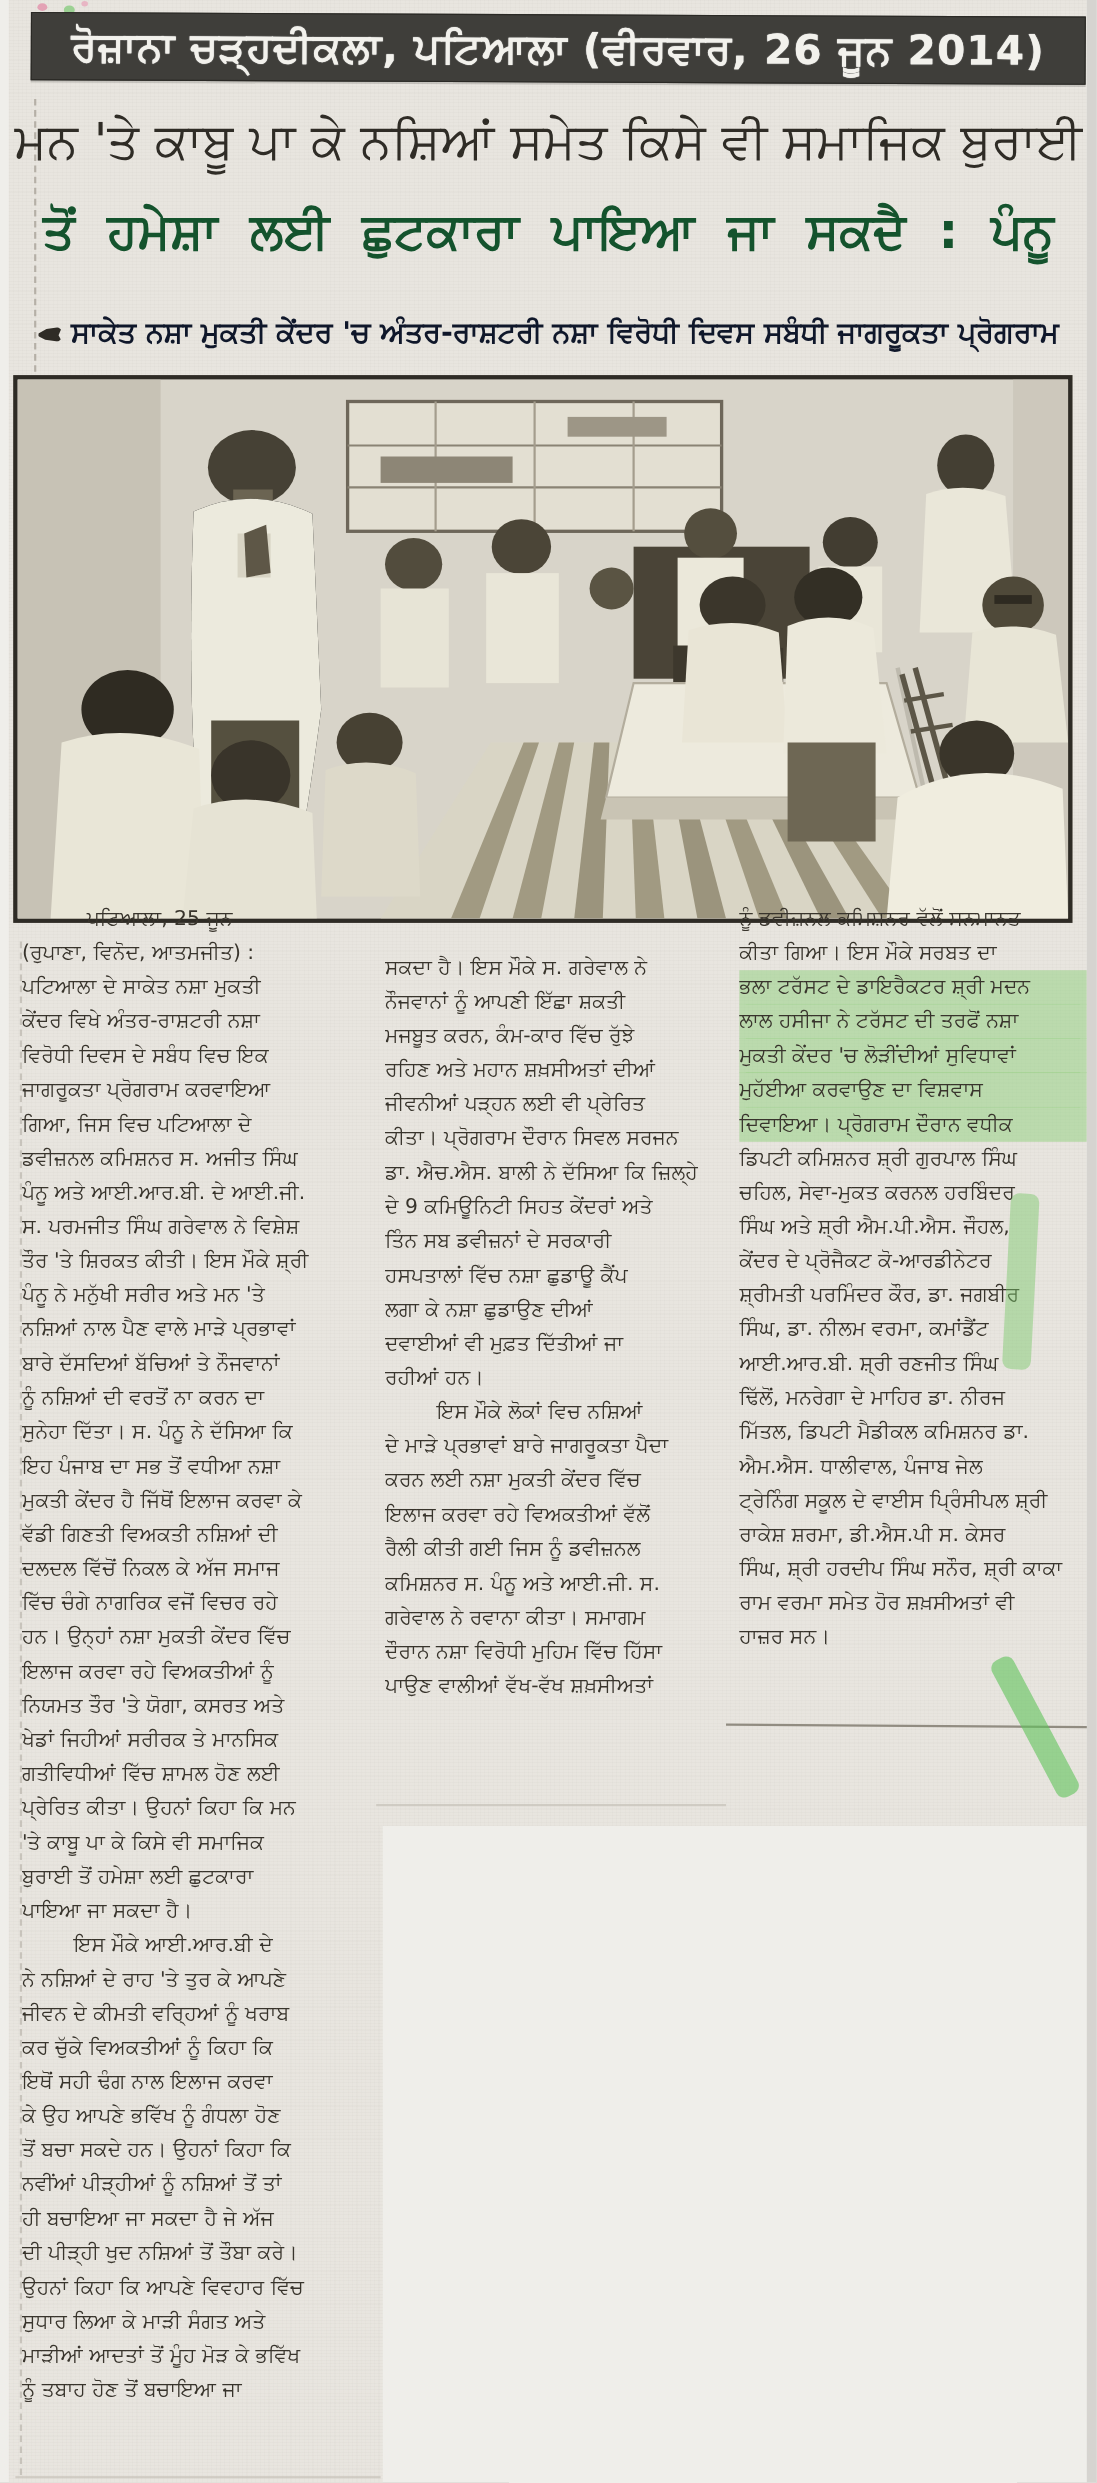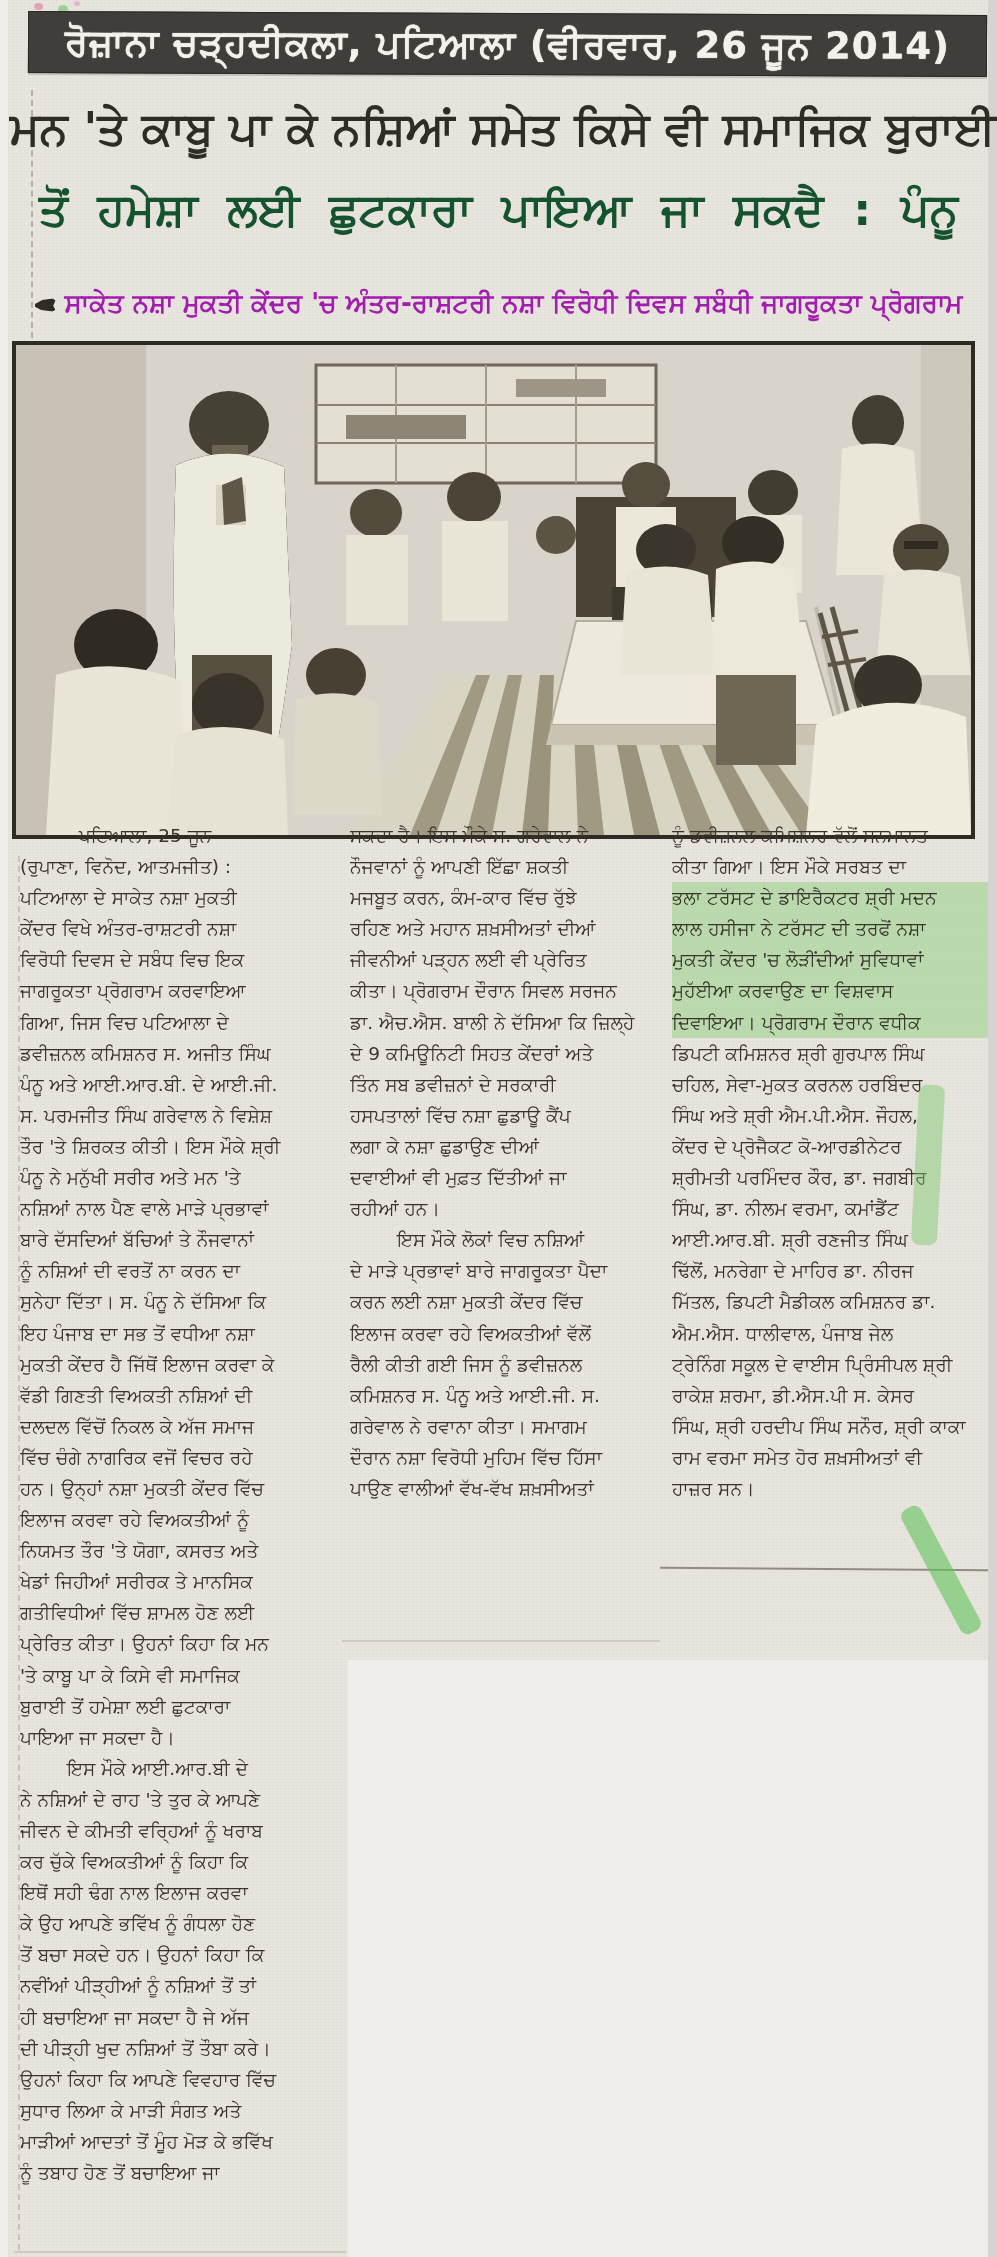--- a/index.html
+++ b/index.html
@@ -19,25 +19,25 @@
     display:flex;align-items:center;justify-content:center;
     transform:rotate(0.25deg);
     box-shadow:0 2px 0 rgba(0,0,0,0.15);
   }
   #masthead .mh-text{
     color:#f2f1ec;font-size:37px;font-weight:bold;letter-spacing:1px;white-space:nowrap;
     text-shadow:0 0 1px #fff;
   }
   
   #headline{position:absolute;left:10px;top:88px;width:977px;text-align:center;}
-  #headline .h1l{font-size:45px;line-height:82px;font-weight:bold;color:#2f2c26;letter-spacing:0px;white-space:nowrap;}
+  #headline .h1l{font-size:45px;line-height:82px;font-weight:normal;color:#2f2c26;letter-spacing:0px;white-space:nowrap;}
   #headline .h1l2{font-size:45px;line-height:80px;font-weight:bold;color:#14532d;word-spacing:14px;white-space:nowrap;}
   
   #subhead{position:absolute;left:10px;top:288px;width:977px;text-align:center;font-weight:bold;
-           font-size:26px;color:#a21caf;white-space:nowrap;}
+           font-size:26px;color:#0f172a;white-space:nowrap;}
   .bullet{display:inline-block;width:22px;height:14px;background:#2f2c26;
           border-radius:2px 10px 10px 8px;position:relative;top:0px;margin-right:8px;
           clip-path:polygon(0 45%,35% 15%,100% 0,85% 55%,100% 100%,30% 85%,0 60%);}
   
   #photo{position:absolute;left:12px;top:341px;width:955px;height:490px;
          border:4px solid #2e2b25;background:#d7d3c8;}
   
   .dotedge{position:absolute;border-left:2px dashed #aaa49a;opacity:0.8;}
   
   .col{position:absolute;top:820px;overflow:hidden;}
@@ -230,21 +230,21 @@
       <div class="tl">ਤੋਂ ਬਚਾ ਸਕਦੇ ਹਨ। ਉਹਨਾਂ ਕਿਹਾ ਕਿ</div>
       <div class="tl">ਨਵੀਂਆਂ ਪੀੜ੍ਹੀਆਂ ਨੂੰ ਨਸ਼ਿਆਂ ਤੋਂ ਤਾਂ</div>
       <div class="tl">ਹੀ ਬਚਾਇਆ ਜਾ ਸਕਦਾ ਹੈ ਜੇ ਅੱਜ</div>
       <div class="tl">ਦੀ ਪੀੜ੍ਹੀ ਖੁਦ ਨਸ਼ਿਆਂ ਤੋਂ ਤੌਬਾ ਕਰੇ।</div>
       <div class="tl">ਉਹਨਾਂ ਕਿਹਾ ਕਿ ਆਪਣੇ ਵਿਵਹਾਰ ਵਿੱਚ</div>
       <div class="tl">ਸੁਧਾਰ ਲਿਆ ਕੇ ਮਾੜੀ ਸੰਗਤ ਅਤੇ</div>
       <div class="tl">ਮਾੜੀਆਂ ਆਦਤਾਂ ਤੋਂ ਮੂੰਹ ਮੋੜ ਕੇ ਭਵਿੱਖ</div>
       <div class="tl">ਨੂੰ ਤਬਾਹ ਹੋਣ ਤੋਂ ਬਚਾਇਆ ਜਾ</div>
     </div>
 
-  <div class="col" style="left:350px;width:314px;height:700px;">
+  <div class="col" style="left:350px;width:314px;height:700px;margin-top:44px;">
       <div class="tl">ਸਕਦਾ ਹੈ। ਇਸ ਮੌਕੇ ਸ. ਗਰੇਵਾਲ ਨੇ</div>
       <div class="tl">ਨੌਜਵਾਨਾਂ ਨੂੰ ਆਪਣੀ ਇੱਛਾ ਸ਼ਕਤੀ</div>
       <div class="tl">ਮਜਬੂਤ ਕਰਨ, ਕੰਮ-ਕਾਰ ਵਿੱਚ ਰੁੱਝੇ</div>
       <div class="tl">ਰਹਿਣ ਅਤੇ ਮਹਾਨ ਸ਼ਖ਼ਸੀਅਤਾਂ ਦੀਆਂ</div>
       <div class="tl">ਜੀਵਨੀਆਂ ਪੜ੍ਹਨ ਲਈ ਵੀ ਪ੍ਰੇਰਿਤ</div>
       <div class="tl">ਕੀਤਾ। ਪ੍ਰੋਗਰਾਮ ਦੌਰਾਨ ਸਿਵਲ ਸਰਜਨ</div>
       <div class="tl">ਡਾ. ਐਚ.ਐਸ. ਬਾਲੀ ਨੇ ਦੱਸਿਆ ਕਿ ਜ਼ਿਲ੍ਹੇ</div>
       <div class="tl">ਦੇ 9 ਕਮਿਊਨਿਟੀ ਸਿਹਤ ਕੇਂਦਰਾਂ ਅਤੇ</div>
       <div class="tl">ਤਿੰਨ ਸਬ ਡਵੀਜ਼ਨਾਂ ਦੇ ਸਰਕਾਰੀ</div>
       <div class="tl">ਹਸਪਤਾਲਾਂ ਵਿੱਚ ਨਸ਼ਾ ਛੁਡਾਊ ਕੈਂਪ</div>

